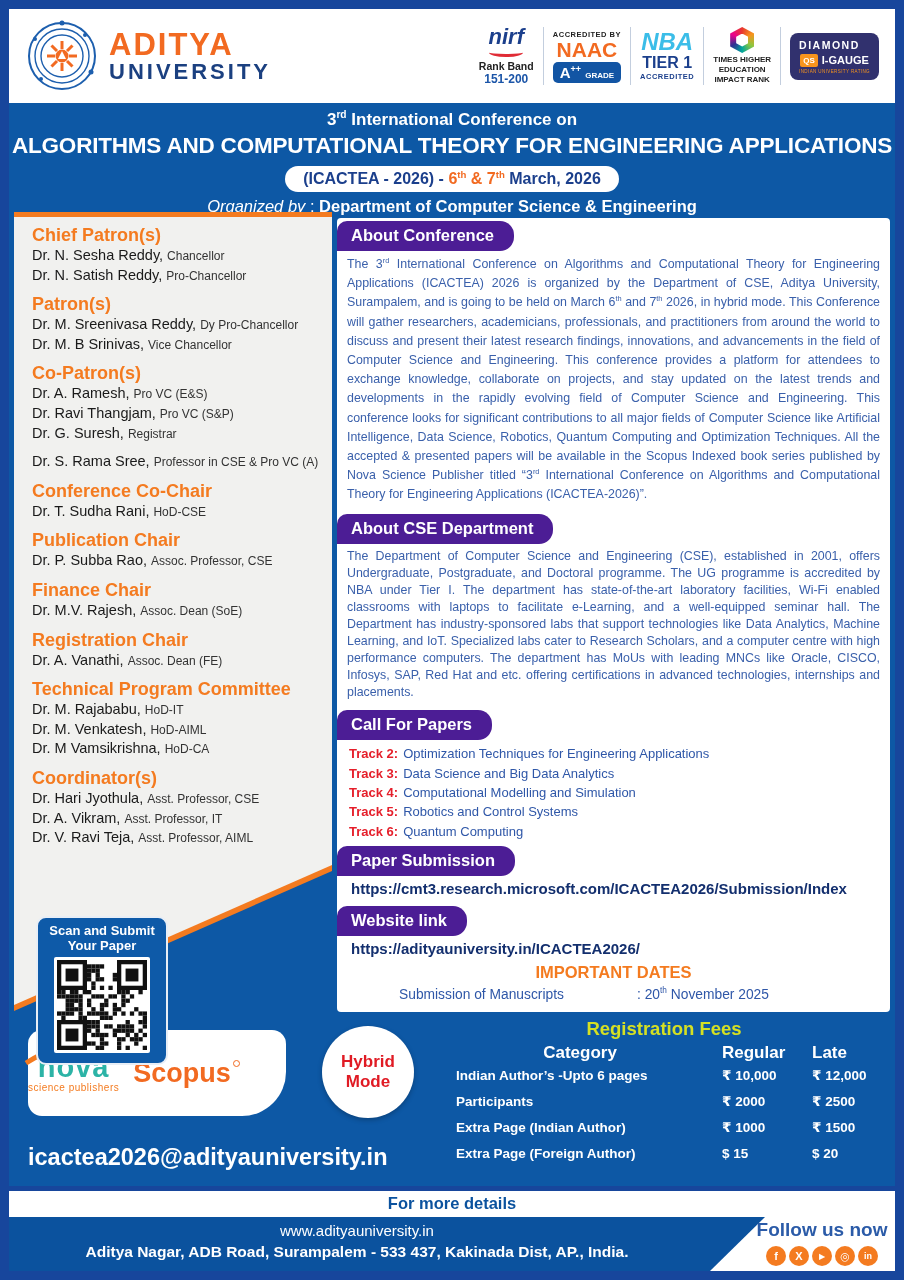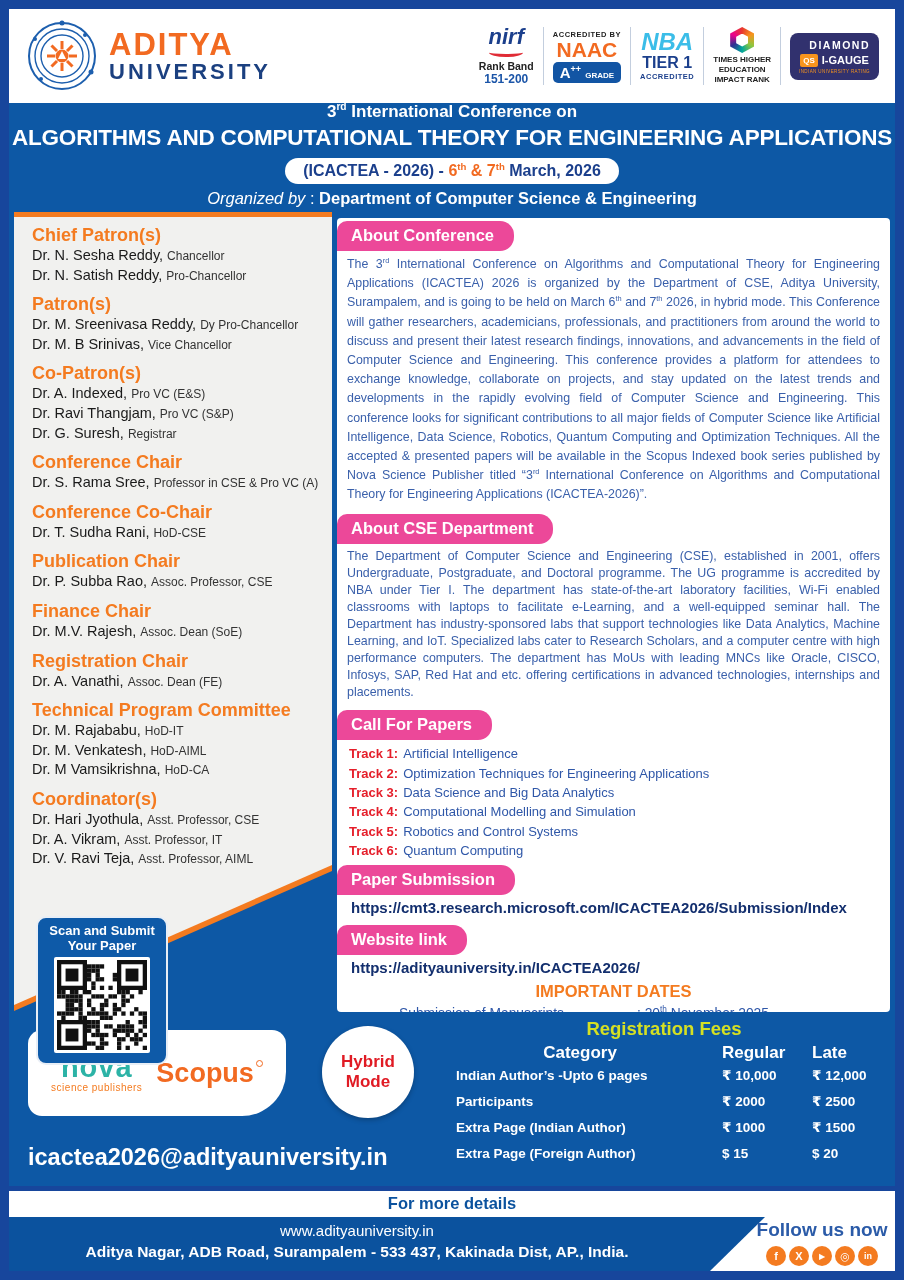--- a/index.html
+++ b/index.html
@@ -28,29 +28,29 @@
               font-weight:bold;font-size:15px;display:inline-block;}
   .naac-grade .gw{font-size:8px;font-weight:bold;}
   .nba-name{color:#3bbde8;font-weight:bold;font-size:24px;font-style:italic;line-height:.95;}
   .nba-tier{color:#1b3f8c;font-weight:bold;font-size:16px;line-height:1.1;}
   .nba-sub{color:#1b3f8c;font-size:7.5px;font-weight:bold;letter-spacing:.5px;}
   .hex{width:24px;height:26px;margin:0 auto 2px;clip-path:polygon(50% 0,100% 25%,100% 75%,50% 100%,0 75%,0 25%);
        background:conic-gradient(#e8382f,#f7941d,#8dc63f,#00a79d,#2e3192,#ec008c,#e8382f);
        display:flex;align-items:center;justify-content:center;}
   .hex-in{width:12px;height:13px;background:#fff;clip-path:polygon(50% 0,100% 25%,100% 75%,50% 100%,0 75%,0 25%);}
   .the-t{font-size:8px;color:#222;font-weight:bold;line-height:1.25;}
-  .igauge{background:#31316e;border-radius:8px;padding:6px 9px;text-align:right;color:#fff;}
+  .igauge{background:#31316e;border-radius:8px;padding:6px 9px;text-align:left;color:#fff;}
   .ig-top{font-size:10.5px;font-weight:bold;letter-spacing:1.5px;}
   .ig-row{display:flex;align-items:center;justify-content:center;gap:4px;margin:3px 0 2px;}
   .ig-qs{background:#f7941d;color:#fff;font-size:8px;font-weight:bold;padding:2px 3px;border-radius:2px;}
   .ig-name{font-size:11px;font-weight:bold;}
   .ig-sub{font-size:4.5px;color:#f7941d;letter-spacing:.4px;}
 
   
-  .tband{left:0;top:86px;width:886px;height:113px;text-align:center;color:#fff;}
+  .tband{left:0;top:94px;width:886px;height:113px;text-align:center;color:#fff;}
   .t1{font-size:17px;font-weight:bold;margin-top:7px;}
   .t2{font-size:22.5px;font-weight:bold;letter-spacing:-.2px;margin-top:3px;}
   .tpill{display:inline-block;background:#fff;color:#1b3f8c;border-radius:16px;
          padding:4px 18px;font-size:16px;font-weight:bold;margin-top:7px;}
   .tpill .hl{color:#f26a21;}
   .torg{font-size:16.5px;margin-top:5px;}
   .torg .it{font-style:italic;font-weight:normal;}
   .torg .bd{font-weight:bold;}
 
   
@@ -64,39 +64,39 @@
   .c-mem{font-size:14.5px;color:#1a1a1a;line-height:18.6px;}
   .c-role{font-size:12px;color:#333;margin-left:4px;}
   .qr-box{left:27px;top:907px;width:132px;height:149px;background:#0e5aa8;border:2px solid #e8eef6;
           border-radius:10px;z-index:3;text-align:center;color:#fff;box-sizing:border-box;}
   .qr-t{font-size:13px;font-weight:bold;line-height:15px;margin-top:5px;}
   .qr-img{width:96px;height:96px;background:#fff;margin:4px auto 0;padding:3px;box-sizing:border-box;border-radius:2px;}
 
   
   .right-panel{left:328px;top:209px;width:553px;height:794px;background:#fff;border-radius:4px;
                z-index:2;box-sizing:border-box;overflow:hidden;}
-  .pill{display:inline-block;background:#ec4899;color:#fff;font-weight:bold;font-size:16.5px;
+  .pill{display:inline-block;background:#4c1d95;color:#fff;font-weight:bold;font-size:16.5px;
         padding:5px 20px 6px 14px;border-radius:10px 14px 14px 0;margin:3px 0 0 0;}
   .para{color:#3a60ab;text-align:justify;margin:4px 10px 6px 10px;}
   .p-conf{font-size:12.4px;line-height:19.2px;}
   .p-cse{font-size:12.4px;line-height:17.1px;}
   .tracks{margin:4px 0 2px 12px;}
   .track{font-size:13px;line-height:19.3px;}
   .t-label{color:#e51e2a;font-weight:bold;}
   .t-text{color:#2f57a8;margin-left:5px;}
   .url{color:#132f6e;font-weight:bold;font-size:15px;margin:4px 0 6px 14px;display:block;text-decoration:none;}
   .impdates{color:#f47b20;font-weight:bold;font-size:16.5px;text-align:center;margin-top:3px;}
   .d-rows{margin:4px 0 0 62px;}
   .d-row{display:flex;font-size:13.8px;color:#2f57a8;line-height:18.6px;}
   .d-label{width:238px;}
   .d-val{}
 
   
   .nova-box{left:19px;top:1021px;width:258px;height:86px;background:#fff;
-            border-radius:14px 14px 44px 14px;display:flex;align-items:center;justify-content:center;gap:14px;z-index:2;}
+            border-radius:14px 14px 44px 14px;display:flex;align-items:center;gap:14px;z-index:2;}
   .nova{position:relative;text-align:center;}
   .nova-word{color:#2cb3a6;font-weight:bold;font-size:29px;letter-spacing:1px;line-height:1;}
   .nova-sub{color:#f47b20;font-size:10px;letter-spacing:.5px;}
   .nova-arrow{position:absolute;left:-6px;top:-14px;}
   .scopus{color:#f26a21;font-weight:bold;font-size:27px;}
   .scopus .dot{display:inline-block;width:5px;height:5px;border:1.5px solid #f26a21;border-radius:50%;
                vertical-align:top;margin:2px 0 0 2px;}
   .hybrid{left:313px;top:1017px;width:92px;height:92px;background:#fff;border-radius:50%;
           display:flex;flex-direction:column;align-items:center;justify-content:center;
           color:#e01b24;font-weight:bold;font-size:17px;line-height:20px;z-index:2;
@@ -214,26 +214,25 @@
         <div class="c-mem"><span class="c-name">Dr. N. Sesha Reddy,</span><span class="c-role">Chancellor</span></div>
         <div class="c-mem"><span class="c-name">Dr. N. Satish Reddy,</span><span class="c-role">Pro-Chancellor</span></div>
       </div>
       <div class="c-sec">
         <div class="c-head">Patron(s)</div>
         <div class="c-mem"><span class="c-name">Dr. M. Sreenivasa Reddy,</span><span class="c-role">Dy Pro-Chancellor</span></div>
         <div class="c-mem"><span class="c-name">Dr. M. B Srinivas,</span><span class="c-role">Vice Chancellor</span></div>
       </div>
       <div class="c-sec">
         <div class="c-head">Co-Patron(s)</div>
-        <div class="c-mem"><span class="c-name">Dr. A. Indexed,</span><span class="c-role">Pro VC (E&amp;S)</span></div>
+        <div class="c-mem"><span class="c-name">Dr. A. Ramesh,</span><span class="c-role">Pro VC (E&amp;S)</span></div>
         <div class="c-mem"><span class="c-name">Dr. Ravi Thangjam,</span><span class="c-role">Pro VC (S&amp;P)</span></div>
         <div class="c-mem"><span class="c-name">Dr. G. Suresh,</span><span class="c-role">Registrar</span></div>
       </div>
       <div class="c-sec">
-        <div class="c-head">Conference Chair</div>
         <div class="c-mem"><span class="c-name">Dr. S. Rama Sree,</span><span class="c-role">Professor in CSE &amp; Pro VC (A)</span></div>
       </div>
       <div class="c-sec">
         <div class="c-head">Conference Co-Chair</div>
         <div class="c-mem"><span class="c-name">Dr. T. Sudha Rani,</span><span class="c-role">HoD-CSE</span></div>
       </div>
       <div class="c-sec">
         <div class="c-head">Publication Chair</div>
         <div class="c-mem"><span class="c-name">Dr. P. Subba Rao,</span><span class="c-role">Assoc. Professor, CSE</span></div>
       </div>
@@ -414,21 +413,20 @@
 
   <div class="abs right-panel">
     <div><span class="pill">About Conference</span></div>
     <div class="para p-conf"><span>The 3</span><span class="sup">rd</span><span> International Conference on Algorithms and Computational Theory for Engineering Applications (ICACTEA) 2026 is organized by the Department of CSE, Aditya University, Surampalem, and is going to be held on March 6</span><span class="sup">th</span><span> and 7</span><span class="sup">th</span><span> 2026, in hybrid mode. This Conference will gather researchers, academicians, professionals, and practitioners from around the world to discuss and present their latest research findings, innovations, and advancements in the field of Computer Science and Engineering. This conference provides a platform for attendees to exchange knowledge, collaborate on projects, and stay updated on the latest trends and developments in the rapidly evolving field of Computer Science and Engineering. This conference looks for significant contributions to all major fields of Computer Science like Artificial Intelligence, Data Science, Robotics, Quantum Computing and Optimization Techniques. All the accepted &amp; presented papers will be available in the Scopus Indexed book series published by Nova Science Publisher titled “3</span><span class="sup">rd</span><span> International Conference on Algorithms and Computational Theory for Engineering Applications (ICACTEA-2026)”.</span></div>
 
     <div><span class="pill">About CSE Department</span></div>
     <div class="para p-cse">The Department of Computer Science and Engineering (CSE), established in 2001, offers Undergraduate, Postgraduate, and Doctoral programme. The UG programme is accredited by NBA under Tier I. The department has state-of-the-art laboratory facilities, Wi-Fi enabled classrooms with laptops to facilitate e-Learning, and a well-equipped seminar hall. The Department has industry-sponsored labs that support technologies like Data Analytics, Machine Learning, and IoT. Specialized labs cater to Research Scholars, and a computer centre with high performance computers. The department has MoUs with leading MNCs like Oracle, CISCO, Infosys, SAP, Red Hat and etc. offering certifications in advanced technologies, internships and placements.</div>
 
     <div><span class="pill">Call For Papers</span></div>
     <div class="tracks" id="tracks">
-        <div class="track"><span class="t-label">Track 1:</span><span class="t-text">Artificial Intelligence</span></div>
         <div class="track"><span class="t-label">Track 2:</span><span class="t-text">Optimization Techniques for Engineering Applications</span></div>
         <div class="track"><span class="t-label">Track 3:</span><span class="t-text">Data Science and Big Data Analytics</span></div>
         <div class="track"><span class="t-label">Track 4:</span><span class="t-text">Computational Modelling and Simulation</span></div>
         <div class="track"><span class="t-label">Track 5:</span><span class="t-text">Robotics and Control Systems</span></div>
         <div class="track"><span class="t-label">Track 6:</span><span class="t-text">Quantum Computing</span></div>
       </div>
 
     <div><span class="pill">Paper Submission</span></div>
     <a class="url" href="#">https://cmt3.research.microsoft.com/ICACTEA2026/Submission/Index</a>
 

